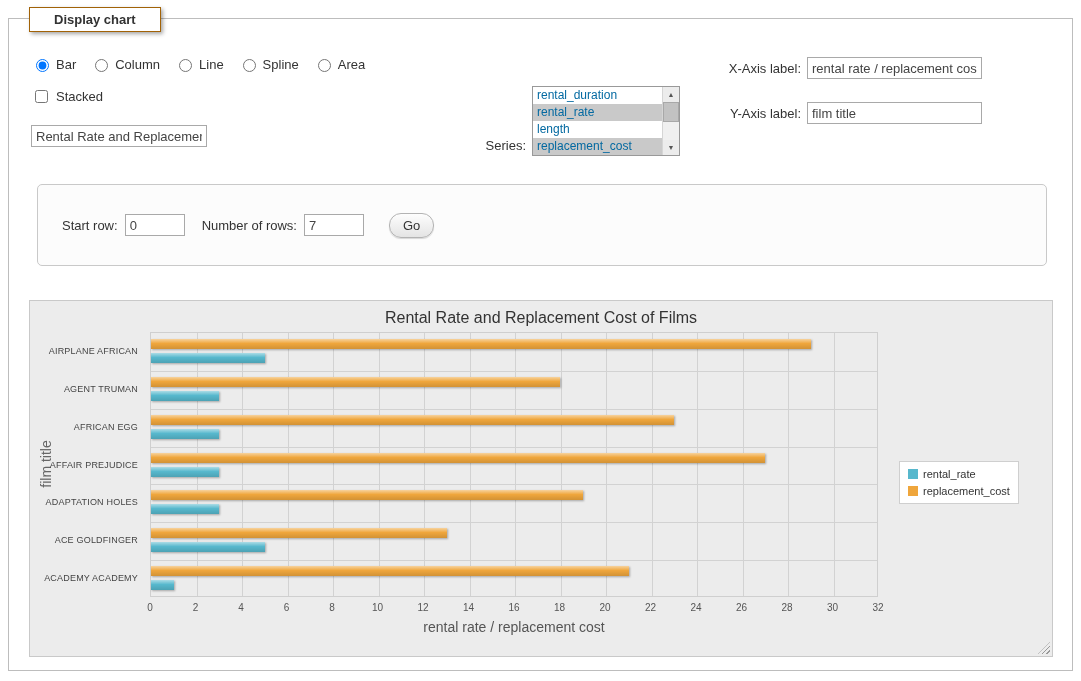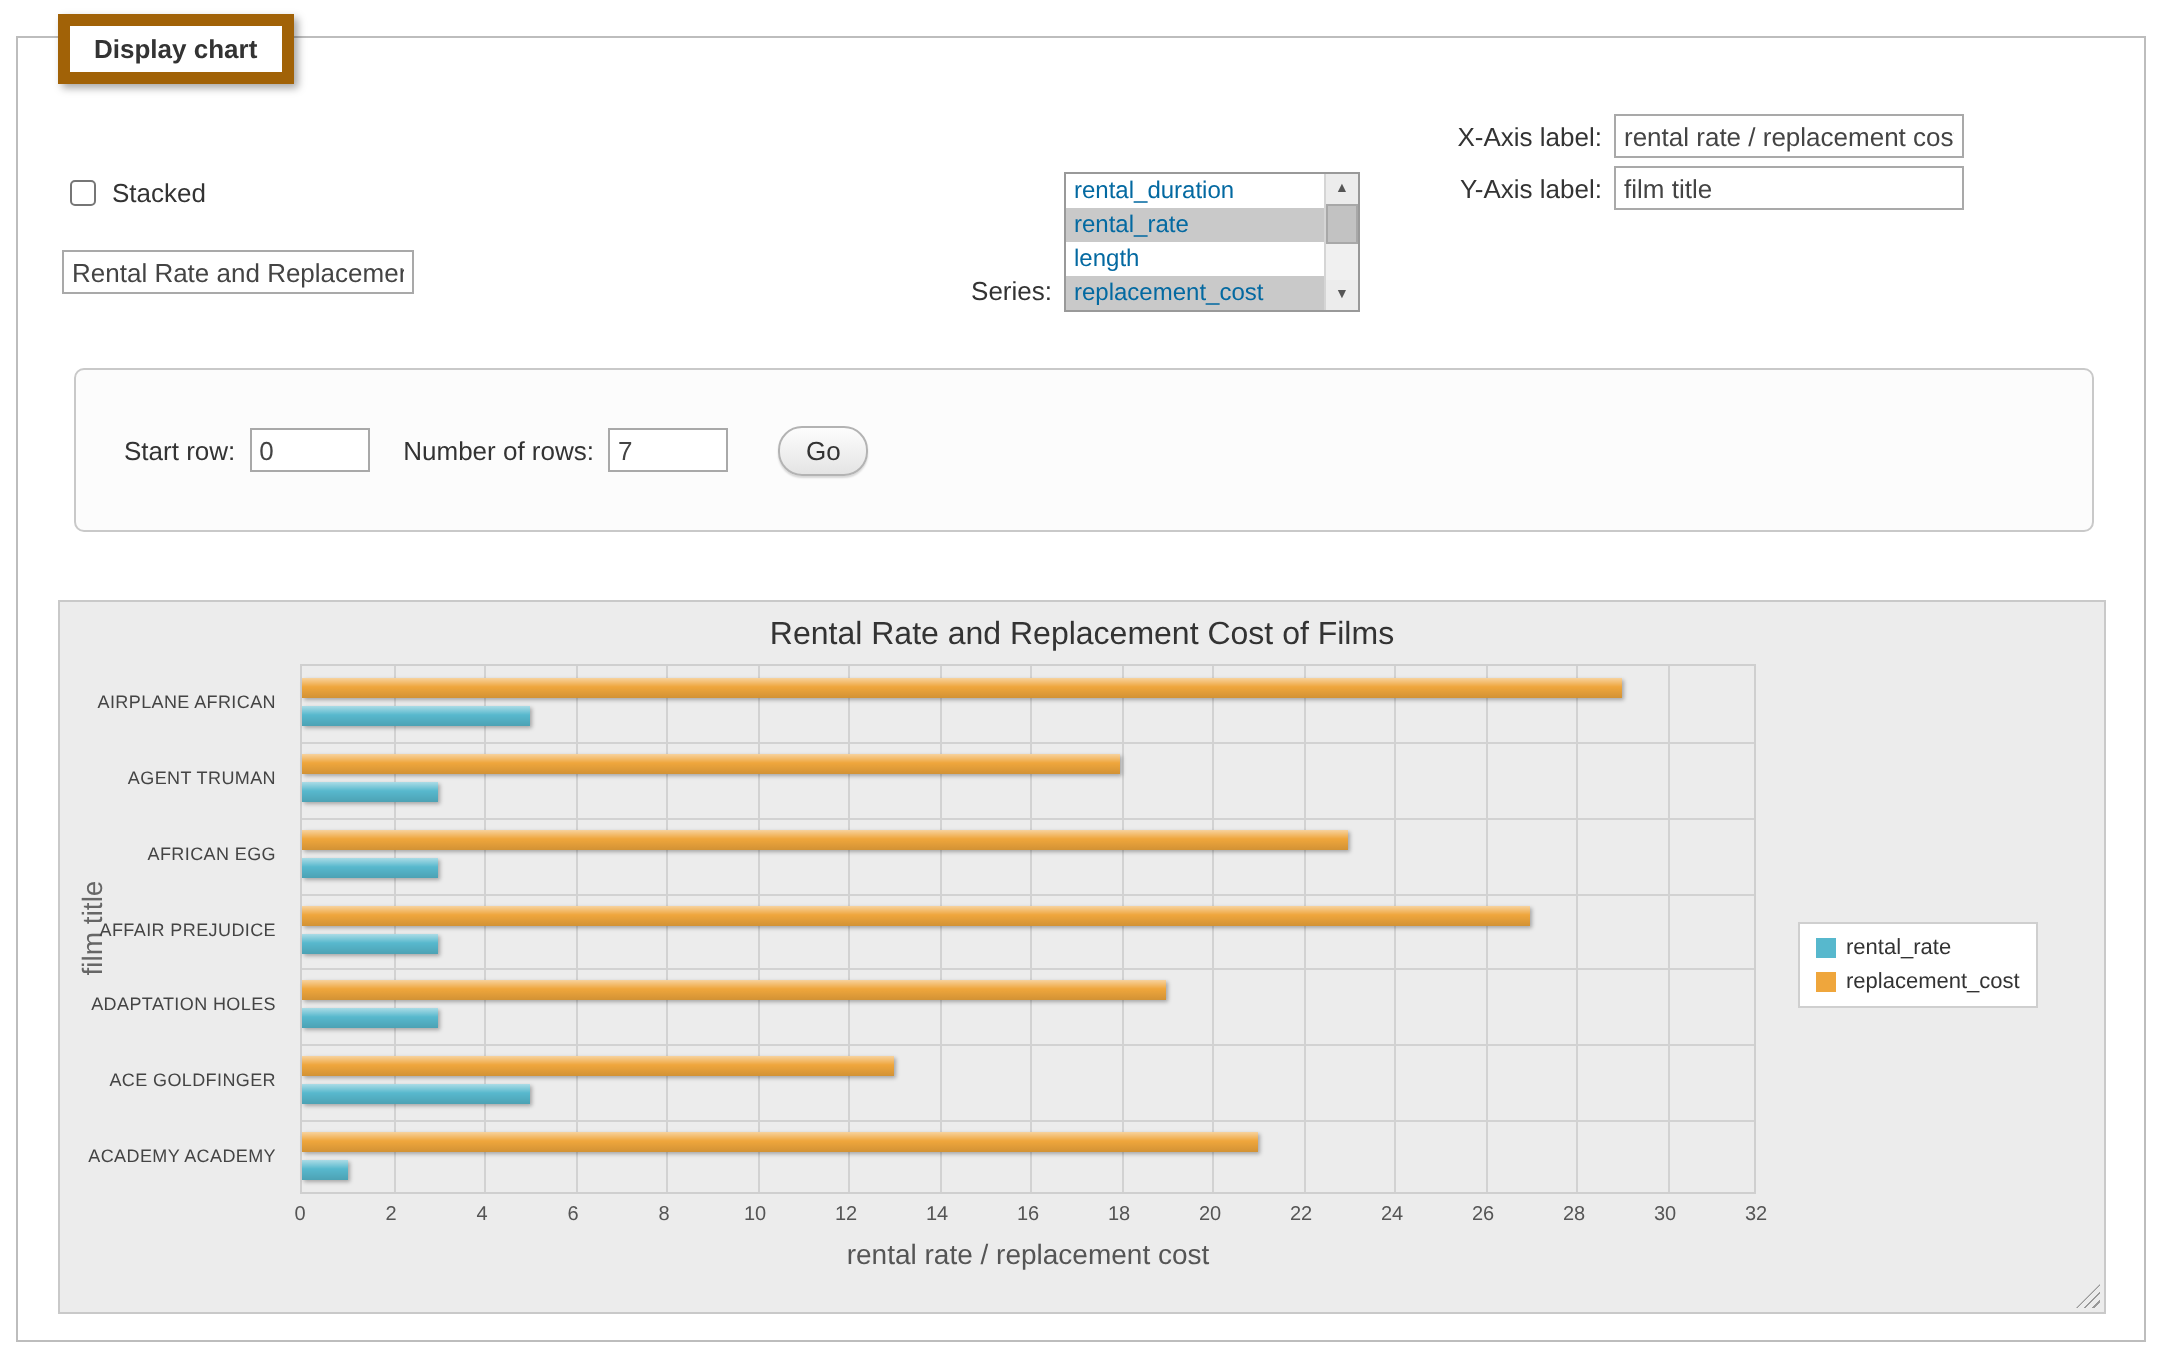--- a/index.html
+++ b/index.html
@@ -8,38 +8,38 @@
     width: 1081px; height: 681px; position: relative;
     background: #ffffff; color: #333;
     font-family: "Liberation Sans", sans-serif; font-size: 13px;
   }
   .main-panel {
     position: absolute; left: 8px; top: 18px; width: 1065px; height: 653px;
     border: 1px solid #bdbdbd; background: #fff;
   }
   .panel-legend {
     position: absolute; left: 20px; top: -12px;
-    background: #fff; border: 6px solid #a16207;
+    background: #fff; border: 1px solid #a16207;
     box-shadow: 2px 2px 4px rgba(0,0,0,0.35);
-    padding: 4px 12px; font-weight: bold; font-size: 13px; color: #333;
+    padding: 4px 24px; font-weight: bold; font-size: 13px; color: #333;
   }
   .radio-group { position: absolute; left: 22px; top: 37px; display: flex; gap: 14px; align-items: center; }
   .radio-option { display: flex; align-items: center; gap: 4px; cursor: default; }
   .checkbox-row { position: absolute; left: 22px; top: 68px; display: flex; align-items: center; gap: 5px; }
   input[type="text"] {
     border: 1px solid #a9a9a9; font-family: inherit; font-size: 13px; color: #444;
     padding: 2px 4px; height: 22px; background: #fff;
   }
   .title-input { position: absolute; left: 22px; top: 106px; width: 176px; }
   .field { position: absolute; display: flex; gap: 6px; align-items: center; }
   .field-label { text-align: right; color: #333; }
   .f-xaxis { left: 455px; top: 39px; }  .f-xaxis .field-label { width: 62px; }
   .f-series { left: 455px; top: 67px; align-items: flex-end; } .f-series .field-label { width: 62px; padding-bottom: 3px; }
   .f-xlabel { left: 714px; top: 38px; } .f-xlabel .field-label { width: 78px; }
-  .f-ylabel { left: 714px; top: 64px; align-items: center; } .f-ylabel .field-label { width: 78px; }
+  .f-ylabel { left: 714px; top: 83px; align-items: center; } .f-ylabel .field-label { width: 78px; }
   .f-xlabel input, .f-ylabel input { width: 175px; }
   .select-wrap { position: relative; width: 153px; height: 22px; display: inline-block; }
   select {
     width: 100%; height: 22px; border: 1px solid #999; background: #fff;
     font-family: inherit; font-size: 13px; color: #333; padding: 1px 18px 1px 3px;
     appearance: none; -webkit-appearance: none; border-radius: 0;
   }
   .select-arrow { position: absolute; right: 6px; top: 7px; font-size: 8px; color: #000; pointer-events: none; }
   .listbox {
     width: 148px; height: 70px; border: 1px solid #999; background: #fff;
@@ -96,20 +96,42 @@
     clip-path: polygon(100% 0, 100% 100%, 0 100%);
     cursor: se-resize;
   }
 </style>
 </head>
 <body>
 
 <div class="main-panel">
   <div class="panel-legend">Display chart</div>
 
+  <div class="radio-group">
+      <label class="radio-option">
+        <input type="radio" name="chartType" checked="" style="">
+        <span>Bar</span>
+      </label>
+      <label class="radio-option">
+        <input type="radio" name="chartType" style="">
+        <span>Column</span>
+      </label>
+      <label class="radio-option">
+        <input type="radio" name="chartType" style="">
+        <span>Line</span>
+      </label>
+      <label class="radio-option">
+        <input type="radio" name="chartType" style="">
+        <span>Spline</span>
+      </label>
+      <label class="radio-option">
+        <input type="radio" name="chartType" style="">
+        <span>Area</span>
+      </label>
+    </div>
 
   <label class="checkbox-row">
     <input type="checkbox" style="">
     <span>Stacked</span>
   </label>
 
   <input type="text" class="title-input" value="Rental Rate and Replacement Cost of Films" style="">
 
 
   <div class="field f-series">

